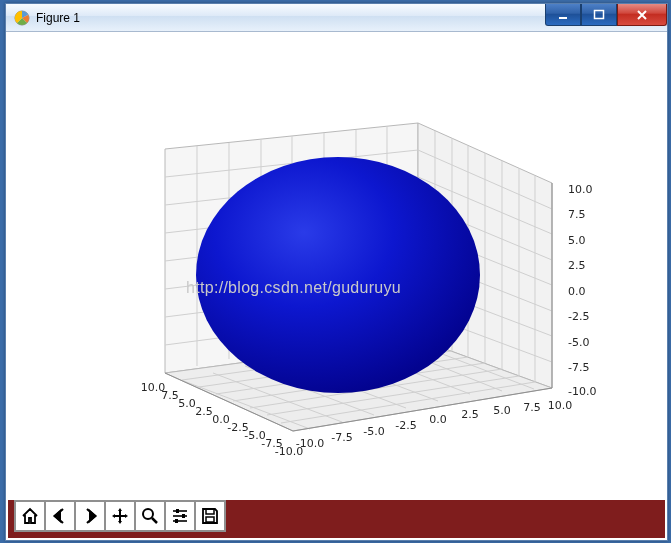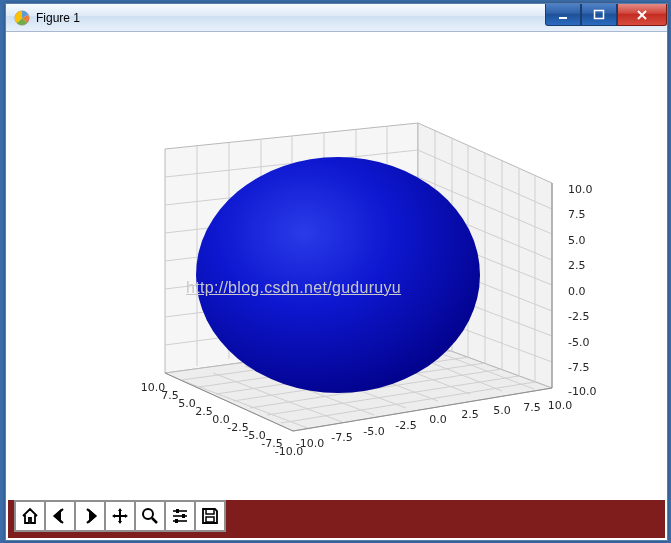--- a/index.html
+++ b/index.html
@@ -9,21 +9,21 @@
   .titlebar .appicon{width:16px;height:16px;margin:0 6px 0 8px;display:flex;align-items:center;justify-content:center;}
   .titlebar .title{color:#000;}
   .winbtns{position:absolute;right:0;top:0;display:flex;height:21px;}
   .winbtn{width:34px;height:21px;display:flex;align-items:center;justify-content:center;margin-left:0;}
   .winbtn.min,.winbtn.max{background:linear-gradient(#4d80c7,#2f61a8 45%,#1d4f96 46%,#2b6bc0);border:1px solid #1a3f6e;border-top:none;}
   .winbtn.close{width:48px;background:linear-gradient(#e48b84,#d0453a 45%,#c22b1f 46%,#d84b3f);border:1px solid #7a1a12;border-top:none;border-top-right-radius:0;border-bottom-right-radius:3px;}
   .winbtn.min{border-bottom-left-radius:3px;}
   .winbtn svg{display:block;}
   .client{position:absolute;left:2px;right:2px;top:29px;bottom:2px;background:#7f1d1d;}
   .plotarea{position:absolute;left:0;top:0;right:0;bottom:38px;background:#fff;}
-  .watermark{position:absolute;pointer-events:none;color:#c9c9c9;font:16px Arial,sans-serif;letter-spacing:.3px;text-decoration:underline;}
+  .watermark{position:absolute;pointer-events:none;color:#c9c9c9;font:16px Arial,sans-serif;letter-spacing:.3px;}
   .toolbar{position:absolute;left:6px;bottom:6px;display:flex;border:2px solid #8f8f8f;background:#fff;}
   .tb-btn{width:28px;height:28px;display:flex;align-items:center;justify-content:center;border-right:2px solid #8f8f8f;cursor:pointer;}
   .tb-btn:last-child{border-right:none;}
   .tb-btn svg{display:block;}
   svg text{font-family:"DejaVu Sans","Segoe UI",Arial,sans-serif;font-size:11px;fill:#262626;}
 </style>
 </head>
 <body>
 
 <div class="outer">

